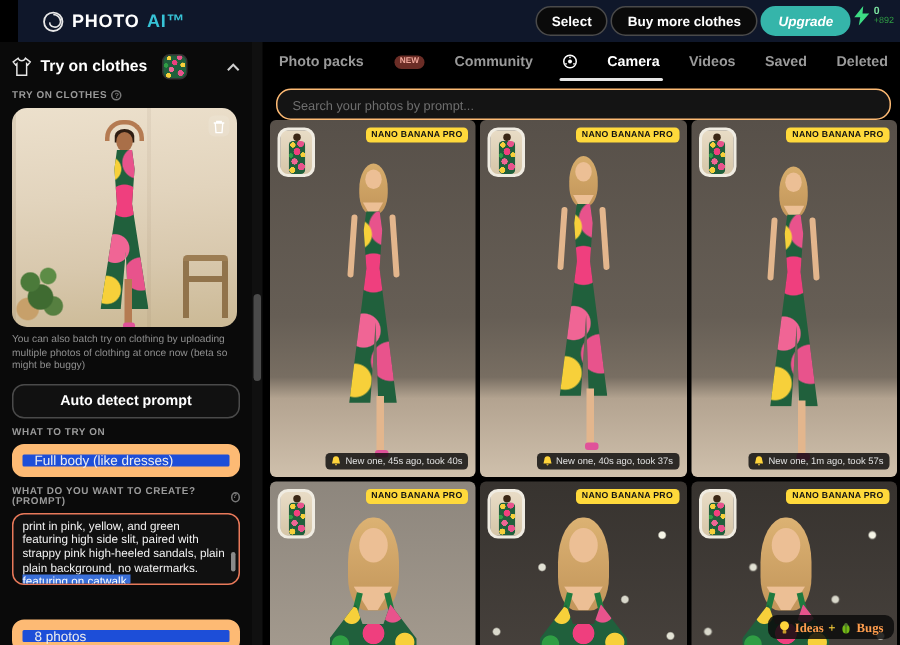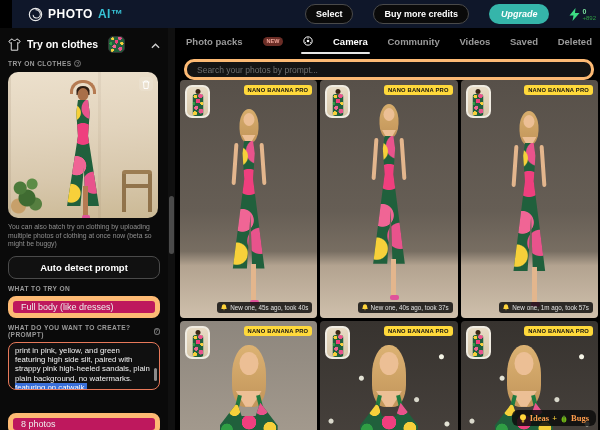--- a/index.html
+++ b/index.html
@@ -4,21 +4,21 @@
 <style>
   * { margin:0; padding:0; box-sizing:border-box; }
   html,body { width:600px; height:430px; overflow:hidden; background:#000; font-family:"Liberation Sans", sans-serif; }
   .app { position:relative; width:600px; height:430px; background:#000; }
 
   
   .topbar { position:absolute; top:0; left:0; width:600px; height:28px; background:#0f172a; display:flex; align-items:center; padding:0 16px;margin-left:12px; }
   .logo { display:flex; align-items:center; gap:5px; }
   .logo-word { font-size:12px; font-weight:bold; color:#fff; letter-spacing:.5px; }
   .logo-ai { font-size:12px; font-weight:bold; color:#37c3d6; letter-spacing:.5px; }
-  .topbar-right { margin-left:auto; display:flex; align-items:center; gap:20px; }
+  .topbar-right { margin-left:auto; display:flex; align-items:flex-start; gap:2px; }
   .pill-btn { background:#0a0a0a; border:1px solid #4a4a4a; color:#fff; font-weight:bold; font-size:9px; padding:4px 10px; border-radius:13px; white-space:nowrap; }
   .upgrade-btn { background:#35b5aa; border:none; color:#fff; font-weight:bold; font-size:9px; padding:5px 12px; border-radius:13px;font-style:italic; }
   .credits { display:flex; align-items:center; gap:2px; }
   .credits-col { display:flex; flex-direction:column; line-height:1; }
   .credits-count { color:#7be3a0; font-size:7px; font-weight:bold; }
   .credits-delta { color:#2f9e44; font-size:6px; }
 
   
   .sidebar { position:absolute; top:28px; left:0; width:168px; height:402px; background:#0a0a0a; padding:6px 8px 0 8px; overflow:hidden; }
   .sb-header { display:flex; align-items:center; gap:6px; height:20px; }
@@ -59,39 +59,39 @@
   .cm-arms { position:absolute; top:0; left:50%; transform:translateX(-50%); width:26px; height:14px; border:3px solid #b57b52; border-bottom:none; border-radius:12px 12px 0 0; }
   .cm-head { position:absolute; top:8px; left:50%; transform:translateX(-50%); width:11px; height:13px; background:#a96f48; border-radius:50%; }
   .cm-hair { position:absolute; top:6px; left:50%; transform:translateX(-50%); width:13px; height:9px; background:#2e1d12; border-radius:50% 50% 0 0; }
   .cm-dress { position:absolute; top:20px; left:50%; transform:translateX(-50%); width:42px; height:106px;
     clip-path:polygon(38% 0,62% 0,66% 12%,62% 34%,88% 100%,56% 100%,52% 64%,44% 100%,12% 100%,38% 34%,34% 12%); }
   .cm-leg { position:absolute; bottom:0; left:50%; width:5px; height:34px; background:#b57b52; }
   .cm-shoe { position:absolute; bottom:0; left:49%; width:8px; height:5px; background:#e0529a; border-radius:2px; }
 
   .sb-caption { color:#8f8f8f; font-size:6.8px; line-height:1.28; margin-top:5px; }
   .sb-btn { width:100%; margin-top:7px; background:#111; border:1px solid #4a4a4a; color:#fff; font-weight:bold; font-size:9.5px; border-radius:8px; height:23px; display:flex; align-items:center; justify-content:center; }
-  .sb-select { width:100%; margin-top:4px; background:#be185d; border:5px solid #fdba74; color:#eee; font-size:9px; border-radius:8px; height:22px; display:flex; align-items:center; padding:0 8px; }
+  .sb-select { width:100%; margin-top:4px; background:#1d4ed8; border:7px solid #fdba74; color:#eee; font-size:9px; border-radius:8px; height:22px; display:flex; align-items:center; padding:0 8px; }
   .sb-textarea { position:relative; width:100%; margin-top:4px; background:#101010; border:1.5px solid #e8795a; border-radius:8px; padding:3px 8px 3px 6px; height:48px; overflow:hidden; }
   .sb-textarea p { color:#f2f2f2; font-size:7.8px; line-height:9.2px; }
   .sel { background:#3a6fd8; color:#fff; }
   .ta-scroll { position:absolute; right:2px; top:55%; width:3px; height:13px; background:#8a8a8a; border-radius:2px; }
   .take-btn { width:100%; margin-top:8px; background:#ffd93b; border:none; color:#111; font-weight:bold; font-size:10px; border-radius:9px; height:23px; display:flex; align-items:center; justify-content:center; }
 
   
   .v-scrollbar { position:absolute; top:28px; left:168px; width:7px; height:402px; background:#101010; }
   .v-thumb { position:absolute; top:168px; left:1px; width:5px; height:58px; background:#4a4a4a; border-radius:3px; }
 
   
   .main { position:absolute; top:28px; left:178px; width:422px; height:402px; background:#000; }
   .tabs { display:flex; align-items:center; height:26px; padding:0 6px; justify-content:space-between; }
   .tab { display:flex; align-items:center; gap:20px; color:#9a9a9a; font-size:9.5px; font-weight:bold; height:26px; position:relative; padding:0 2px; }
   .tab.active { color:#fff; }
   .tab.active::after { content:""; position:absolute; left:0; right:0; bottom:0; height:2px; background:#e6e6e6; border-radius:2px; }
   .new-badge { background:#6b2d26; color:#f0a79a; font-size:5.5px; font-weight:bold; padding:1.5px 4px; border-radius:6px; }
-  .searchbar { margin:5px 6px; height:21px; background:#141414; border:3px solid #fdba74; border-radius:10px; display:flex; align-items:center; padding:0 10px; color:#6f6f6f; font-size:8.5px; }
+  .searchbar { margin:5px 6px; height:21px; background:#141414; border:1px solid #fdba74; border-radius:10px; display:flex; align-items:center; padding:0 10px; color:#6f6f6f; font-size:8.5px; }
 
   .grid { position:absolute; top:52px; left:0; width:422px; height:350px; display:grid; grid-template-columns:repeat(3,1fr); grid-auto-rows:238px; gap:3px; padding:0 2px; overflow:hidden; }
   .card { position:relative; border-radius:4px; overflow:hidden;
     background:linear-gradient(#575049 0%, #665e55 55%, #786e62 72%, #b3a390 78%, #cfc0ac 100%); }
   .card.closeup { background:linear-gradient(#37332f 0%, #4a443f 60%, #5a5248 100%); }
   .card.closeup.lightbg { background:linear-gradient(#8d867d 0%, #a99f92 60%, #bfb3a2 100%); }
   .lights { position:absolute; inset:0 0 40% 0; background-image:
       radial-gradient(circle 2.2px at 12% 18%, rgba(255,255,240,.95) 0 2px, transparent 3px),
       radial-gradient(circle 2.2px at 30% 40%, rgba(255,255,240,.85) 0 2px, transparent 3px),
       radial-gradient(circle 2.5px at 88% 25%, rgba(255,255,240,.95) 0 2px, transparent 3px),
@@ -138,21 +138,21 @@
     <div class="logo">
       <svg width="15" height="15" viewBox="0 0 20 20">
           <circle cx="10" cy="10" r="8.2" fill="none" stroke="#e8e8e8" stroke-width="1.6"></circle>
           <path d="M10 3.5 A6.5 6.5 0 0 1 16.5 10 A5 5 0 0 1 10 14.5 A3.4 3.4 0 0 1 7 10.5" fill="none" stroke="#e8e8e8" stroke-width="1.4"></path>
         </svg>
       <span class="logo-word">PHOTO</span>
       <span class="logo-ai">AI™</span>
     </div>
     <div class="topbar-right">
       <button class="pill-btn">Select</button>
-      <button class="pill-btn">Buy more credits</button>
+      <button class="pill-btn">Buy more clothes</button>
       <button class="upgrade-btn">Upgrade</button>
       <div class="credits">
         <svg width="11" height="13" viewBox="0 0 10 13">
             <polygon points="6,0 0,7.5 4,7.5 3,13 10,5 5.5,5" fill="#3ddc84"></polygon>
           </svg>
         <div class="credits-col">
           <span class="credits-count">0</span>
           <span class="credits-delta">+892</span>
         </div>
       </div>
@@ -220,33 +220,33 @@
   <div class="v-scrollbar">
       <div class="v-thumb"></div>
     </div>
 
   <div class="main">
     <div class="tabs">
       <div class="tab">
           <span>Photo packs</span>
           <span class="new-badge">NEW</span>
         </div>
+      <div class="tab">
+          <span>Community</span>
+        </div>
       <div class="tab active">
         <svg width="10" height="10" viewBox="0 0 12 12">
             <circle cx="6" cy="6" r="5" fill="none" stroke="#fff" stroke-width="1.2"></circle>
             <circle cx="6" cy="6" r="1.6" fill="#fff"></circle>
             <circle cx="6" cy="2.6" r="0.7" fill="#fff"></circle>
             <circle cx="9.2" cy="7.8" r="0.7" fill="#fff"></circle>
             <circle cx="2.8" cy="7.8" r="0.7" fill="#fff"></circle>
           </svg>
         <span>Camera</span>
       </div>
-      <div class="tab">
-          <span>Community</span>
-        </div>
       <div class="tab">
           <span>Videos</span>
         </div>
       <div class="tab">
           <span>Saved</span>
         </div>
       <div class="tab">
           <span>Deleted</span>
         </div>
     </div>

